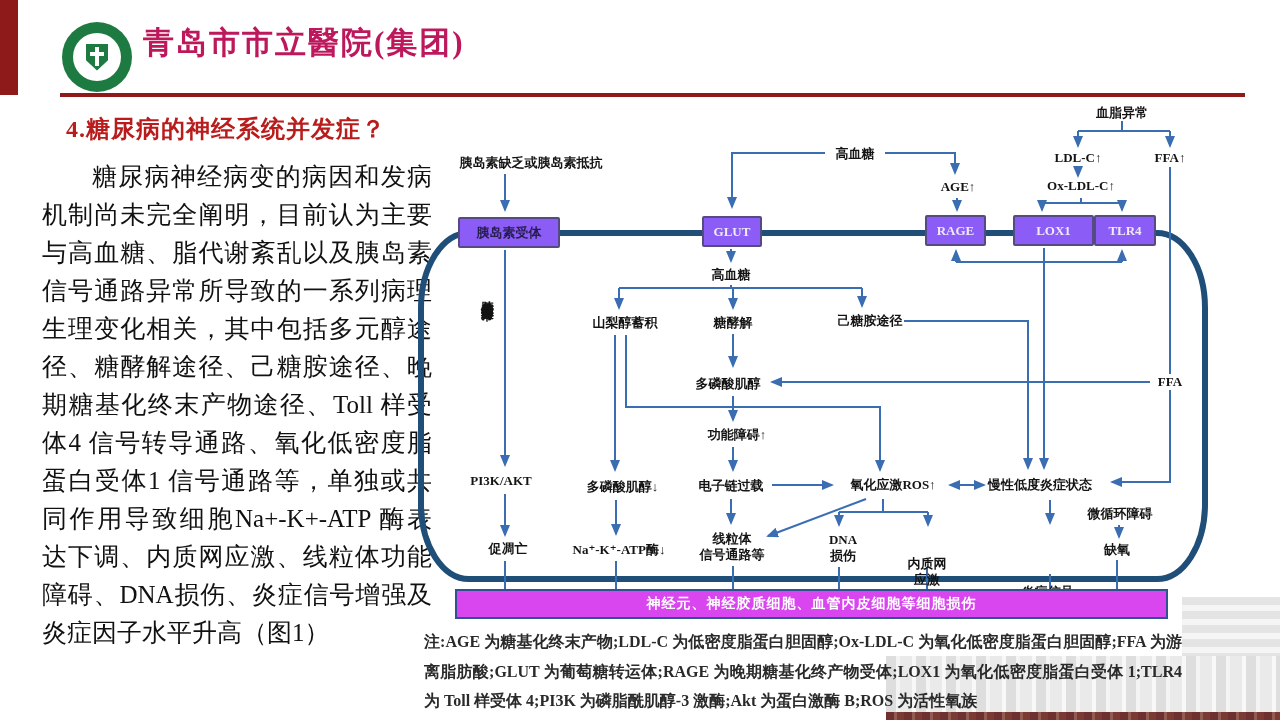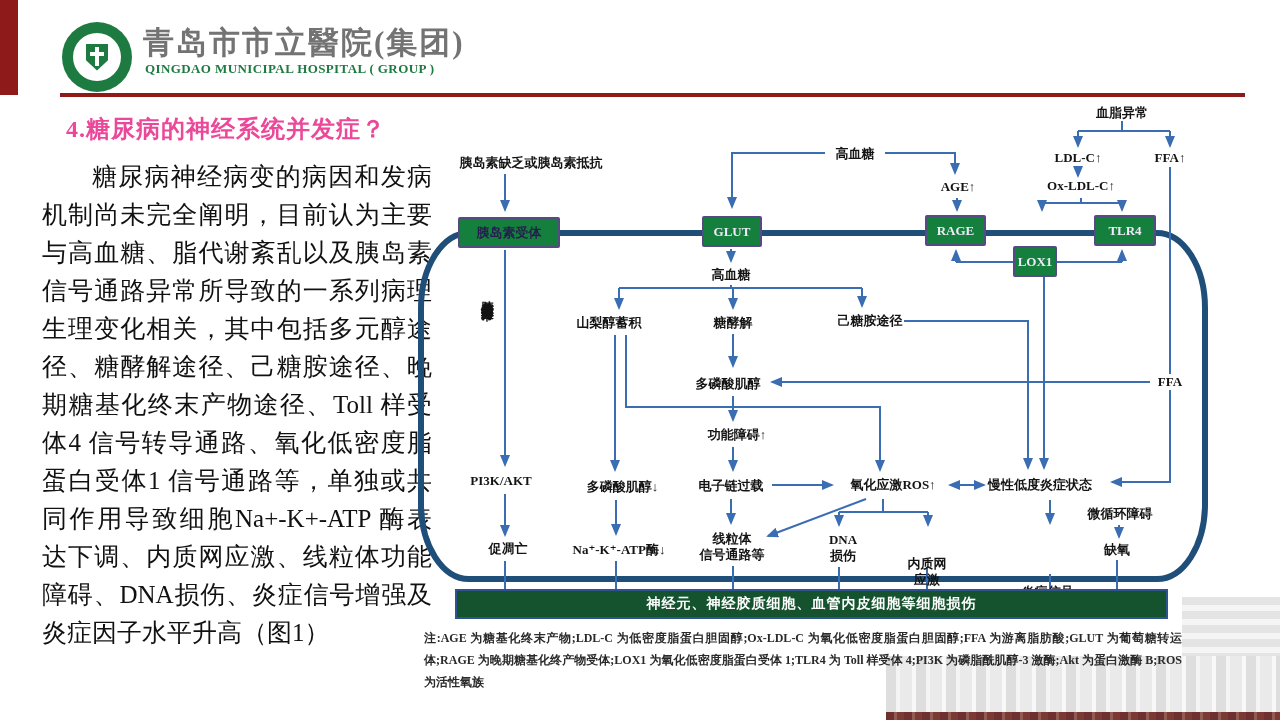--- a/index.html
+++ b/index.html
@@ -9,49 +9,49 @@
   .accent-bar{position:absolute;left:0;top:0;width:18px;height:95px;background:#8e1a1a;}
   .header-rule{position:absolute;left:60px;top:93px;width:1185px;height:4px;background:#8e1a1a;}
   .logo-emblem{position:absolute;left:62px;top:22px;width:70px;height:70px;border-radius:50%;
                background:#1d7a40;display:flex;align-items:center;justify-content:center;}
   .logo-inner{width:48px;height:48px;border-radius:50%;background:#fff;display:flex;
               align-items:center;justify-content:center;}
   .logo-shield{width:22px;height:27px;background:#1d7a40;position:relative;
                clip-path:polygon(0 0,100% 0,100% 62%,50% 100%,0 62%);}
   .logo-shield::before{content:"";position:absolute;left:9px;top:3px;width:4px;height:19px;background:#fff;}
   .logo-shield::after{content:"";position:absolute;left:4px;top:8px;width:14px;height:4px;background:#fff;}
-  .logo-zh{position:absolute;left:143px;top:22px;font-size:31px;font-weight:bold;color:#737373;
+  .logo-zh{position:absolute;left:143px;top:22px;font-size:31px;font-weight:bold;color:#be185d;
            font-family:"Liberation Serif","DejaVu Serif",serif;letter-spacing:2px;}
   .logo-en{position:absolute;left:145px;top:61px;font-size:13px;font-weight:bold;color:#1d7a40;
            font-family:"Liberation Serif","DejaVu Serif",serif;letter-spacing:0.4px;}
   
-  .page-title{position:absolute;left:66px;top:113px;font-size:24px;font-weight:bold;color:#ec4899;
+  .page-title{position:absolute;left:66px;top:113px;font-size:24px;font-weight:bold;color:#b91c1c;
               font-family:"Liberation Serif","DejaVu Serif",serif;letter-spacing:1px;}
   .body-paragraph{position:absolute;left:42px;top:158px;width:390px;font-size:25px;color:#111;
                   line-height:38px;text-align:justify;text-indent:2em;
                   font-family:"Liberation Serif","DejaVu Serif",serif;}
   
   .wires{position:absolute;left:0;top:0;z-index:1;}
-  .rbox{position:absolute;z-index:3;height:31px;background:#15803d;border:2px solid #554a82;
+  .rbox{position:absolute;z-index:3;height:31px;background:#8b5cf6;border:2px solid #554a82;
         border-radius:2px;color:#efeaf7;font-weight:bold;font-size:13px;
         font-family:"Liberation Serif","DejaVu Serif",serif;
         display:flex;align-items:center;justify-content:center;box-sizing:border-box;}
   .rbox.darktext{color:#241d4e;}
   .lbl{position:absolute;z-index:2;font-size:13px;font-weight:bold;color:#141414;text-align:center;
        line-height:1.2;white-space:pre-line;font-family:"Liberation Serif","DejaVu Serif",serif;}
   .lbl.mask{background:#fff;}
   .vlbl{position:absolute;z-index:2;font-size:13px;font-weight:bold;color:#141414;
         writing-mode:vertical-rl;text-orientation:upright;letter-spacing:1px;
         font-family:"Liberation Serif","DejaVu Serif",serif;}
   .damage-bar{position:absolute;left:455px;top:589px;width:713px;height:30px;z-index:3;
-              background:#14532d;border:2px solid #2e5390;box-sizing:border-box;
+              background:#d946ef;border:2px solid #2e5390;box-sizing:border-box;
               color:#fff;font-weight:bold;font-size:14px;letter-spacing:1px;
               display:flex;align-items:center;justify-content:center;
               font-family:"Liberation Serif","DejaVu Serif",serif;}
-  .fig-note{position:absolute;left:424px;top:627px;width:758px;z-index:2;font-size:12px;
+  .fig-note{position:absolute;left:424px;top:627px;width:758px;z-index:2;font-size:16px;
             font-weight:bold;color:#2a2a2a;line-height:1.85;text-align:justify;
             font-family:"Liberation Serif","DejaVu Serif",serif;}
   
   .bldg-low{position:absolute;left:886px;top:656px;width:394px;height:58px;z-index:0;
             background:repeating-linear-gradient(90deg,#dedede 0 10px,#f4f4f4 10px 14px,#eaeaea 14px 26px,#f8f8f8 26px 30px);}
   .bldg-high{position:absolute;left:1182px;top:597px;width:98px;height:117px;z-index:0;
              background:repeating-linear-gradient(180deg,#e4e4e4 0 8px,#f5f5f5 8px 14px);}
   .bottom-strip{position:absolute;left:886px;top:712px;width:394px;height:8px;z-index:0;
                 background:repeating-linear-gradient(90deg,#6f3030 0 8px,#935c52 8px 11px,#7b3a34 11px 18px);}
 </style>
@@ -60,21 +60,20 @@
 
 <div class="slide">
 
   <div class="accent-bar"></div>
   <div class="logo-emblem">
     <div class="logo-inner">
       <div class="logo-shield"></div>
     </div>
   </div>
   <div class="logo-zh">青岛市市立醫院(集团)</div>
-  <div class="logo-en">QINGDAO MUNICIPAL HOSPITAL ( GROUP )</div>
   <div class="header-rule"></div>
 
   <div class="page-title">4.糖尿病的神经系统并发症？</div>
   <div class="body-paragraph">糖尿病神经病变的病因和发病机制尚未完全阐明，目前认为主要与高血糖、脂代谢紊乱以及胰岛素信号通路异常所导致的一系列病理生理变化相关，其中包括多元醇途径、糖酵解途径、己糖胺途径、晚期糖基化终末产物途径、Toll 样受体4 信号转导通路、氧化低密度脂蛋白受体1 信号通路等，单独或共同作用导致细胞Na+-K+-ATP 酶表达下调、内质网应激、线粒体功能障碍、DNA损伤、炎症信号增强及炎症因子水平升高（图1）</div>
 
   <div class="bldg-high"></div>
   <div class="bldg-low"></div>
   <div class="bottom-strip"></div>
 
   <svg class="wires" width="1280" height="720">
@@ -136,35 +135,35 @@
       <path d="M839,567 V589"></path>
       <path d="M927,567 V589"></path>
       <path d="M1050,574 V589"></path>
       <path d="M1117,560 V589"></path>
     </g>
   </svg>
 
   <div class="rbox darktext" style="left:458px;top:217px;width:102px;">胰岛素受体</div>
   <div class="rbox" style="left:702px;top:216px;width:60px;">GLUT</div>
   <div class="rbox" style="left:925px;top:215px;width:61px;">RAGE</div>
-  <div class="rbox" style="left:1013px;top:215px;width:44px;margin-top:31px;">LOX1</div>
+  <div class="rbox" style="left:1013px;top:215px;width:81px;">LOX1</div>
   <div class="rbox" style="left:1094px;top:215px;width:62px;">TLR4</div>
 
   <div class="lbl" style="left:431px;top:155px;width:200px;">胰岛素缺乏或胰岛素抵抗</div>
   <div class="lbl mask" style="left:825px;top:146px;width:60px;">高血糖</div>
   <div class="lbl" style="left:1072px;top:105px;width:100px;">血脂异常</div>
   <div class="lbl" style="left:1038px;top:150px;width:80px;">LDL-C↑</div>
   <div class="lbl" style="left:1140px;top:150px;width:60px;">FFA↑</div>
   <div class="lbl" style="left:1026px;top:178px;width:110px;">Ox-LDL-C↑</div>
   <div class="lbl" style="left:923px;top:179px;width:70px;">AGE↑</div>
   <div class="vlbl" style="left:478px;top:290px;height:140px;">胰岛素信号通路异常</div>
   <div class="lbl" style="left:456px;top:473px;width:90px;">PI3K/AKT</div>
   <div class="lbl" style="left:473px;top:541px;width:70px;">促凋亡</div>
   <div class="lbl" style="left:701px;top:267px;width:60px;">高血糖</div>
-  <div class="lbl" style="left:564px;top:315px;width:90px;">山梨醇蓄积</div>
+  <div class="lbl" style="left:580px;top:315px;width:90px;">山梨醇蓄积</div>
   <div class="lbl" style="left:703px;top:315px;width:60px;">糖酵解</div>
   <div class="lbl" style="left:830px;top:313px;width:80px;">己糖胺途径</div>
   <div class="lbl" style="left:688px;top:376px;width:80px;">多磷酸肌醇</div>
   <div class="lbl" style="left:687px;top:427px;width:100px;">功能障碍↑</div>
   <div class="lbl" style="left:691px;top:478px;width:80px;">电子链过载</div>
   <div class="lbl" style="left:575px;top:479px;width:95px;">多磷酸肌醇↓</div>
   <div class="lbl" style="left:559px;top:542px;width:120px;">Na⁺-K⁺-ATP酶↓</div>
   <div class="lbl" style="left:692px;top:531px;width:80px;">线粒体
 信号通路等</div>
   <div class="lbl" style="left:838px;top:477px;width:110px;">氧化应激ROS↑</div>

